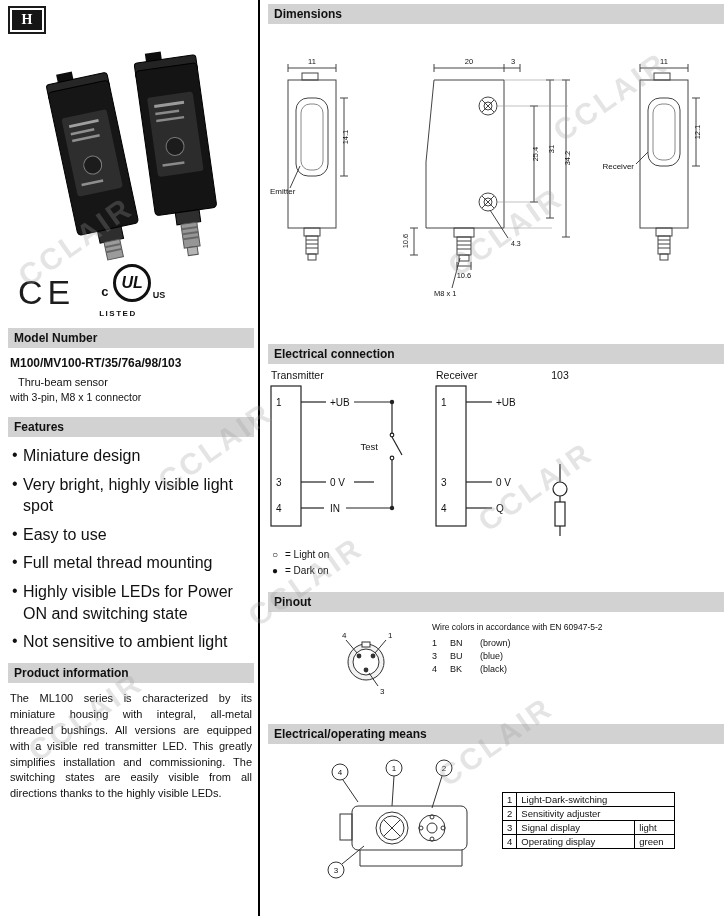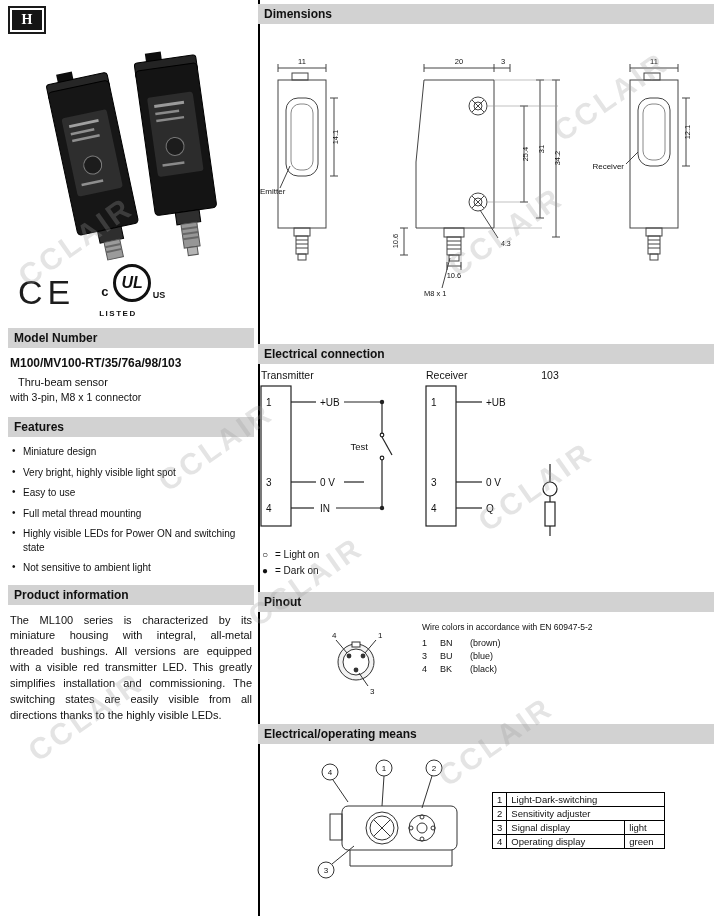--- a/index.html
+++ b/index.html
@@ -3,41 +3,41 @@
 <meta charset="utf-8">
 <style>
   *{box-sizing:border-box;margin:0;padding:0}
   html,body{background:#fff}
   body{width:727px;height:916px;font-family:"Liberation Sans",sans-serif;color:#111}
   .page{position:relative;width:727px;height:916px;background:#fff;overflow:hidden}
   .wm{position:absolute;font-size:30px;font-weight:bold;letter-spacing:3px;color:#9f9f9f;
       opacity:.28;transform:rotate(-35deg);z-index:2;pointer-events:none;white-space:nowrap}
   .vline{position:absolute;left:258px;top:0;width:2px;height:916px;background:#000;z-index:1}
   .col-left{position:absolute;left:8px;top:6px;width:246px;z-index:1}
-  .col-right{position:absolute;left:258px;top:0;width:456px;z-index:1}
+  .col-right{position:absolute;left:268px;top:0;width:456px;z-index:1}
   .hdr{background:#d2d2d2;font-size:12px;font-weight:bold;padding:3px 6px;line-height:14px}
   .hdr-first{margin-top:4px}
   .logo-box{width:38px;height:28px;border:2px solid #1a1a1a;background:#fff;padding:2px;display:inline-block}
   .logo-inner{width:100%;height:100%;background:#151515;color:#fff;display:flex;align-items:center;
       justify-content:center;font-weight:bold;font-size:14px;font-family:"Liberation Serif",serif}
   .photo{display:block;margin-top:2px}
   .marks{display:flex;align-items:center;gap:24px;padding-left:10px;height:56px}
   .ce{font-size:34px;letter-spacing:5px;color:#1d1d1d;font-weight:400}
   .ul-wrap{position:relative;width:66px;height:56px}
   .ul-circle{width:38px;height:38px;border:3px solid #111;border-radius:50%;margin:0 auto;display:flex;
       align-items:center;justify-content:center;font-style:italic;font-weight:bold;font-size:16px;color:#111}
   .ul-c{position:absolute;left:2px;top:20px;font-weight:bold;font-size:13px}
   .ul-us{position:absolute;right:0;top:26px;font-weight:bold;font-size:9px}
   .ul-listed{text-align:right;font-size:8px;font-weight:bold;letter-spacing:1.5px;margin-top:2px}
   .model-hdr{margin-top:8px}
   .model-number{font-size:12px;font-weight:bold;margin:8px 2px 2px}
   .model-sub{font-size:11px;margin:6px 10px 0}
   .model-detail{font-size:10.5px;margin:3px 2px 0}
   .feat-hdr{margin-top:14px}
-  .features{list-style:none;margin:8px 2px 0;font-size:10px}
+  .features{list-style:none;margin:8px 2px 0;font-size:16px}
   .features li{position:relative;padding-left:13px;margin-bottom:7px;line-height:1.35}
   .features li::before{content:"•";position:absolute;left:2px;top:-1px}
   .pi-hdr{margin-top:10px}
   .pi-text{font-size:11px;line-height:1.45;text-align:justify;margin:8px 2px 0}
   .dims-svg{display:block;margin:18px 0 6px}
   .elec-svg{display:block;margin:4px 0 4px}
   .hdr-gap{}
   .hdr-gap2{margin-top:14px}
   .pinout-row{position:relative;height:98px}
   .pinout-svg{position:absolute;left:48px;top:8px}

